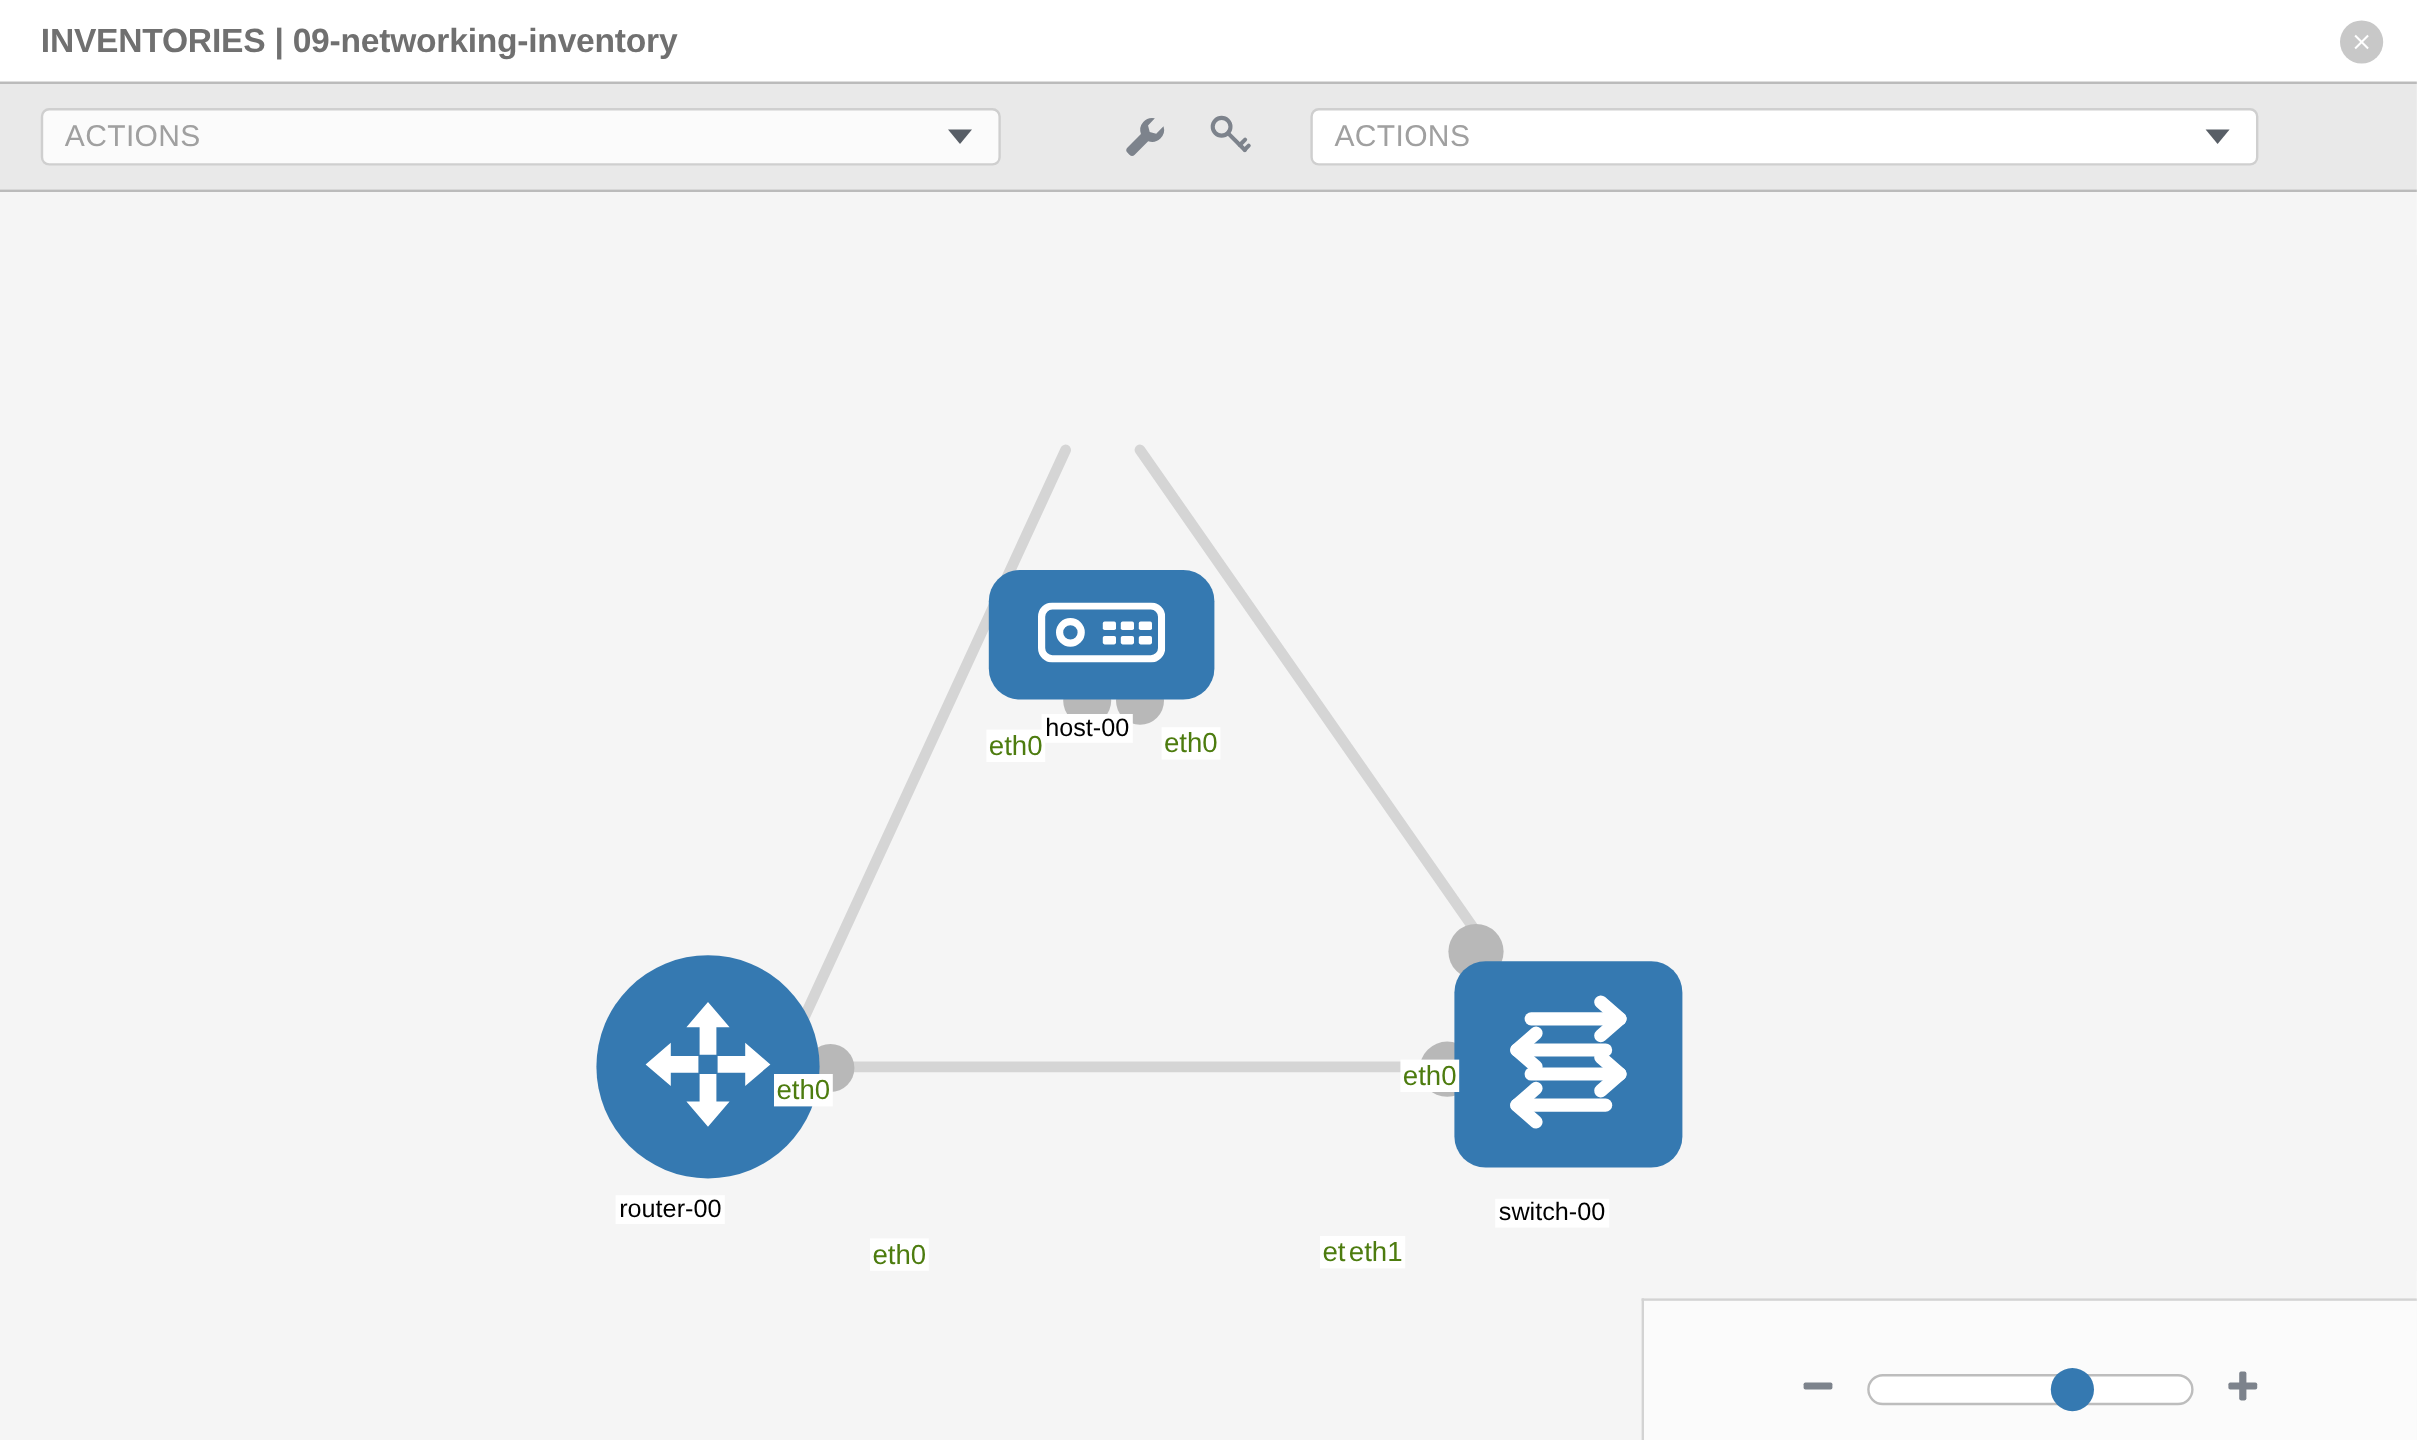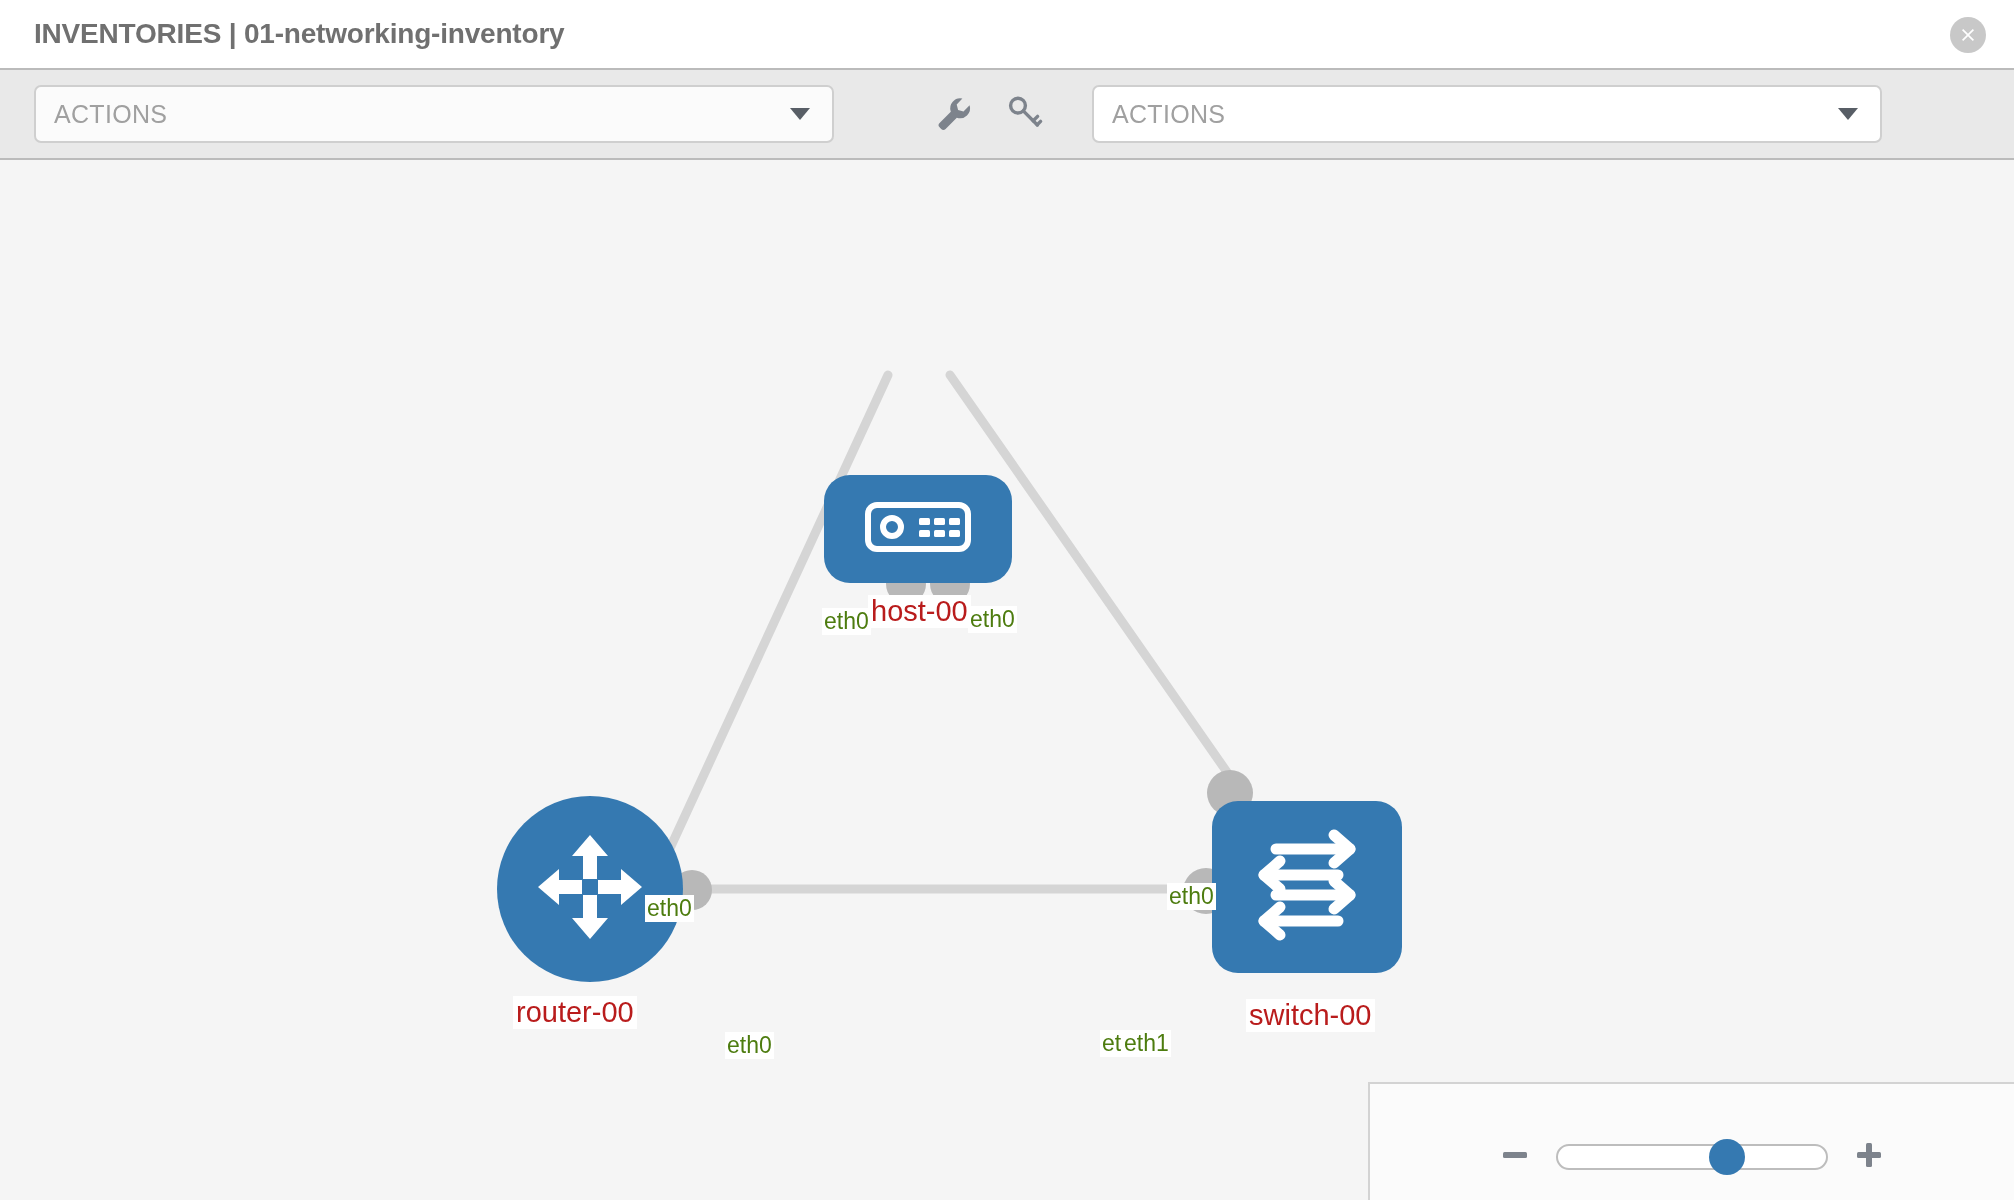--- a/index.html
+++ b/index.html
@@ -40,21 +40,21 @@
   .toolbar {
     position: absolute; top: 68px; left: 0;
     width: 2014px; height: 92px;
     background: #e9e9e9;
     border-top: 2px solid #bbbbbb;
     border-bottom: 2px solid #bbbbbb;
     display: flex; align-items: center;
   }
   .select-box {
     position: relative;
-    height: 58px;
+    height: 48px;
     background: #fbfbfb;
     border: 2px solid #cfcfcf;
     border-radius: 7px;
     display: flex; align-items: center;
     cursor: pointer;
   }
   .actions-select { margin-left: 34px; width: 800px; }
   .select-text {
     margin-left: 18px;
     font-size: 25px;
@@ -94,22 +94,22 @@
     background: #3579b1;
     display: flex; align-items: center; justify-content: center;
     cursor: pointer;
   }
   .node-host  { width: 188px; height: 108px; border-radius: 26px; left: 0; top: 0; }
   .node-router{ width: 186px; height: 186px; border-radius: 50%;  left: 0; top: 0; }
   .node-switch{ width: 190px; height: 172px; border-radius: 26px; left: 0; top: 0; }
 
   .node-label {
     position: absolute;
-    font-size: 29px;
-    color: #b91c1c;
+    font-size: 21px;
+    color: #000000;
     background: #ffffff;
     white-space: nowrap;
     padding: 0 3px;
     cursor: pointer;
   }
 
   
   .nub {
     position: absolute;
     background: #b8b8b8;
@@ -163,21 +163,21 @@
     width: 36px; height: 36px;
     border-radius: 50%;
     background: #3579b1;
     cursor: pointer;
   }
 </style>
 </head>
 <body>
 
 <div class="header">
-  <div class="page-title">INVENTORIES | 01-networking-inventory</div>
+  <div class="page-title">INVENTORIES | 09-networking-inventory</div>
   <div class="close-btn">
     <span>
       <svg width="20" height="20" viewBox="0 0 20 20">
         <path d="M5.2 4 L10 8.8 L14.8 4 L16 5.2 L11.2 10 L16 14.8 L14.8 16 L10 11.2 L5.2 16 L4 14.8 L8.8 10 L4 5.2 Z" fill="#ffffff"></path>
       </svg>
     </span>
   </div>
 </div>
 
 <div class="toolbar">

